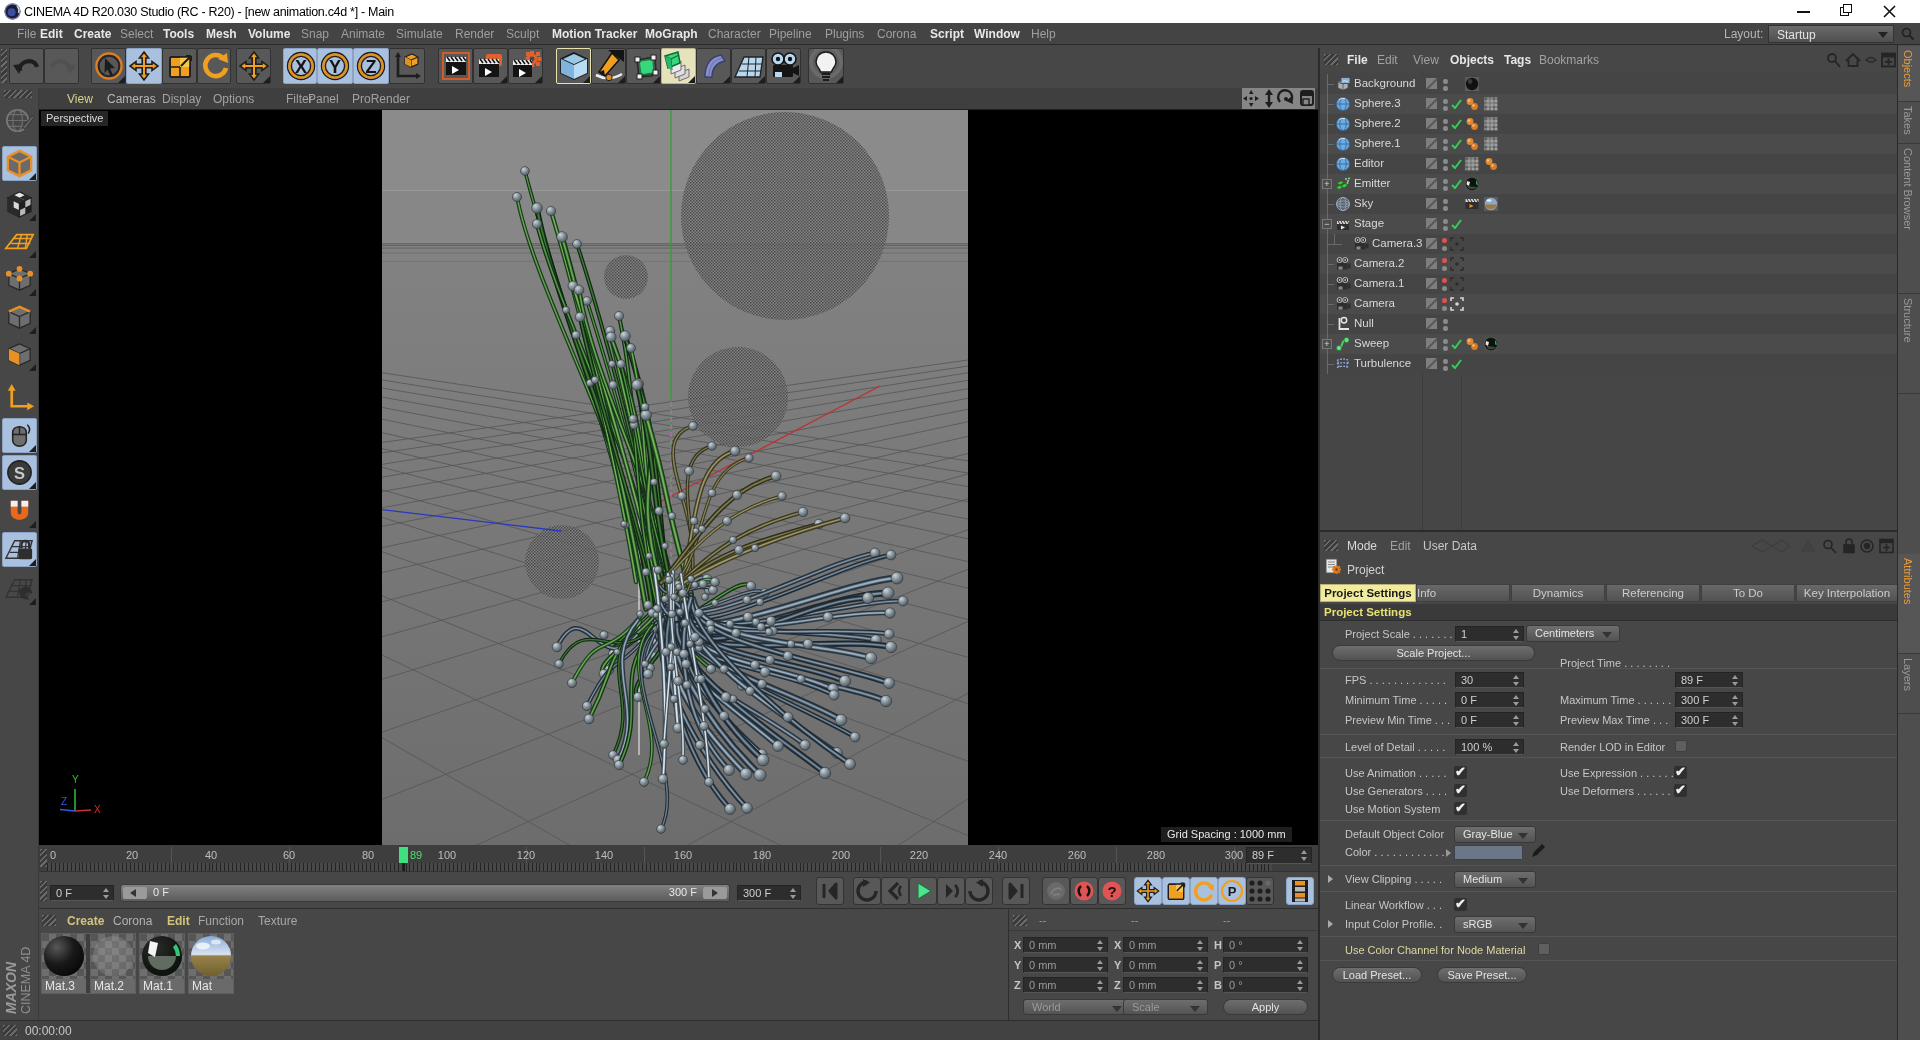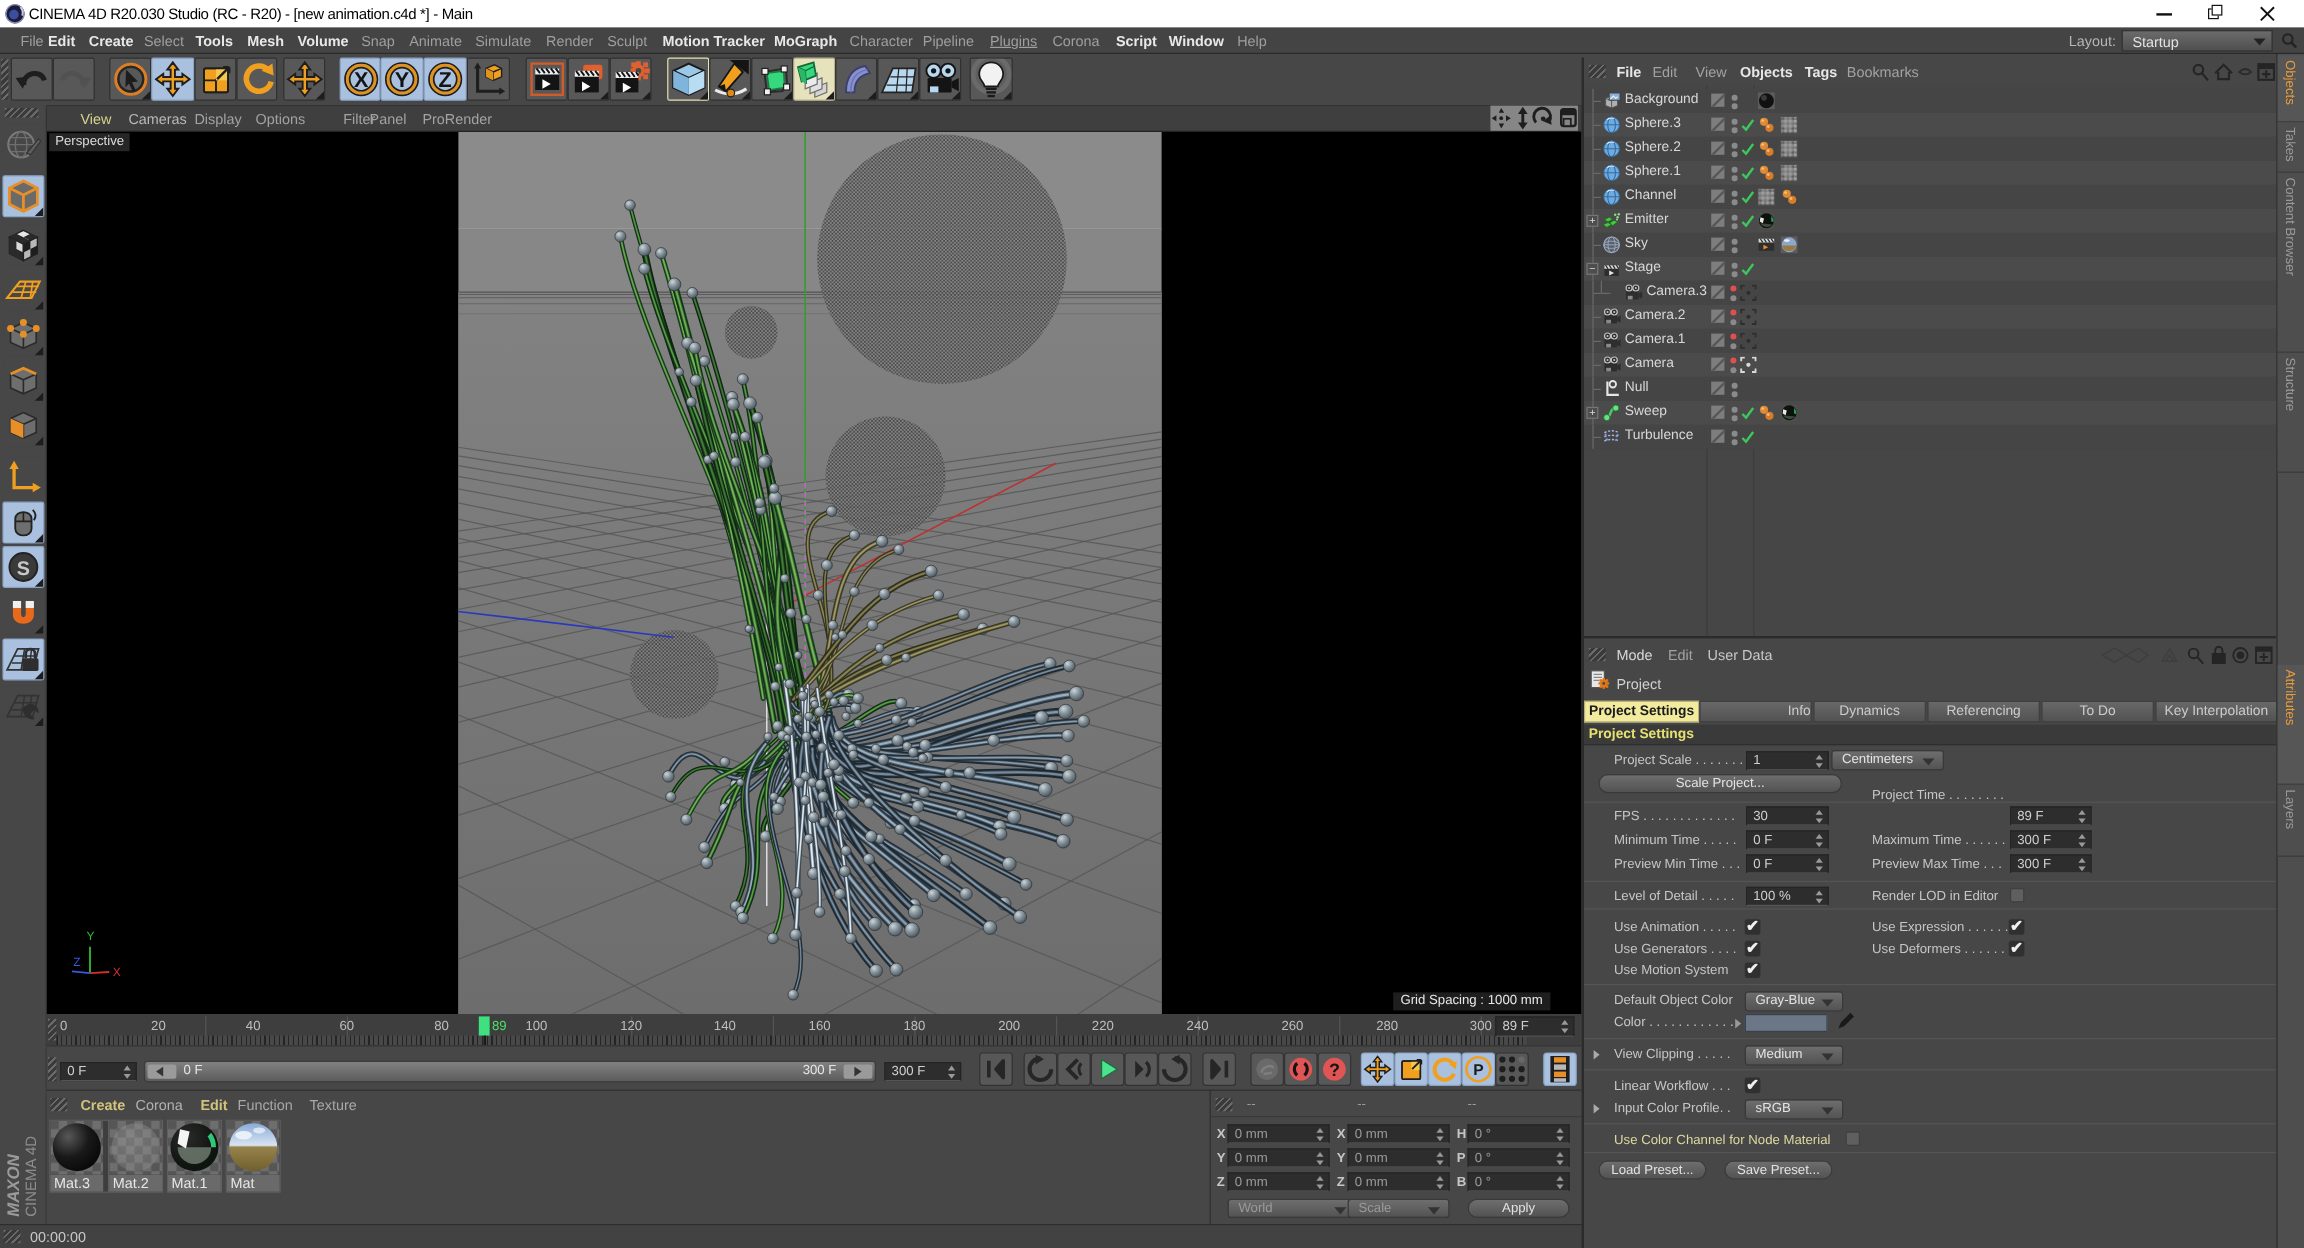--- a/index.html
+++ b/index.html
@@ -48,21 +48,21 @@
     <div class="tx" style="left:248px;top:4px;color:#e8e8e8;font-size:12px;font-weight:bold;">Volume</div>
     <div class="tx" style="left:301px;top:4px;color:#9f9f9f;font-size:12px;font-weight:normal;">Snap</div>
     <div class="tx" style="left:341px;top:4px;color:#9f9f9f;font-size:12px;font-weight:normal;text-align:right;">Animate</div>
     <div class="tx" style="left:396px;top:4px;color:#9f9f9f;font-size:12px;font-weight:normal;">Simulate</div>
     <div class="tx" style="left:455px;top:4px;color:#9f9f9f;font-size:12px;font-weight:normal;">Render</div>
     <div class="tx" style="left:506px;top:4px;color:#9f9f9f;font-size:12px;font-weight:normal;">Sculpt</div>
     <div class="tx" style="left:552px;top:4px;color:#e8e8e8;font-size:12px;font-weight:bold;">Motion Tracker</div>
     <div class="tx" style="left:645px;top:4px;color:#e8e8e8;font-size:12px;font-weight:bold;">MoGraph</div>
     <div class="tx" style="left:708px;top:4px;color:#9f9f9f;font-size:12px;font-weight:normal;">Character</div>
     <div class="tx" style="left:769px;top:4px;color:#9f9f9f;font-size:12px;font-weight:normal;">Pipeline</div>
-    <div class="tx" style="left:825px;top:4px;color:#9f9f9f;font-size:12px;font-weight:normal;text-decoration:underline;">Plugins</div>
+    <div class="tx" style="left:825px;top:4px;color:#9f9f9f;font-size:12px;font-weight:normal;">Plugins</div>
     <div class="tx" style="left:877px;top:4px;color:#9f9f9f;font-size:12px;font-weight:normal;">Corona</div>
     <div class="tx" style="left:930px;top:4px;color:#e8e8e8;font-size:12px;font-weight:bold;">Script</div>
     <div class="tx" style="left:974px;top:4px;color:#e8e8e8;font-size:12px;font-weight:bold;">Window</div>
     <div class="tx" style="left:1031px;top:4px;color:#9f9f9f;font-size:12px;font-weight:normal;">Help</div>
     <div class="tx" style="left:1724px;top:4px;color:#b5b5b5;font-size:12px;">Layout:</div>
     <div class="abs" style="left:1768px;top:2px;width:126px;height:18px;background:linear-gradient(#6b6b6b,#4f4f4f);border:1px solid #333;">
       <div class="tx" style="left:8px;top:2px;color:#e2e2e2;font-size:12px;">Startup</div>
       <div style="position:absolute;right:5px;top:6px;border-left:5px solid transparent;border-right:5px solid transparent;border-top:6px solid #222;"></div>
     </div>
     <svg class="abs" style="left:1900px;top:3px" width="16" height="16" viewBox="0 0 16 16">
@@ -1325,21 +1325,21 @@
       <div class="abs" style="left:0;top:83px;width:579px;height:20px;background:#454545;">
         <div class="abs" style="left:7px;top:0;width:1px;height:20px;background:#6a6a6a;"></div>
         <div class="abs" style="left:8px;top:10px;width:6px;height:1px;background:#6a6a6a;"></div>
         <div class="abs" style="left:15px;top:2px;width:16px;height:16px;"><svg width="16" height="16" viewBox="0 0 16 16">
             <circle cx="8" cy="8" r="6.6" fill="#6cace2"></circle>
             <path d="M1.5 8 L14.5 8" stroke="#3a6a9a" stroke-width="0.9"></path>
             <ellipse cx="8" cy="8" rx="3.2" ry="6.6" fill="none" stroke="#3a6a9a" stroke-width="0.9"></ellipse>
             <path d="M4 3.6 A 6 6 0 0 1 10 2.6" stroke="#d8eaf8" stroke-width="1.4" fill="none"></path>
             <circle cx="8" cy="8" r="6.6" fill="none" stroke="#39618c" stroke-width="0.8"></circle>
           </svg></div>
-        <div class="tx" style="left:34px;top:3px;color:#d8d8d8;font-size:11.5px;">Channel</div>
+        <div class="tx" style="left:34px;top:3px;color:#d8d8d8;font-size:11.5px;">Editor</div>
         <div class="abs" style="left:106px;top:4px;width:11px;height:11px;background:#7e7e7e;overflow:hidden;">
           <div style="position:absolute;left:-2px;top:4px;width:18px;height:1.6px;background:#585858;transform:rotate(-45deg);"></div>
         </div>
         <div class="abs" style="left:123px;top:5px;width:4.5px;height:4.5px;border-radius:50%;background:#8a8a8a;"></div>
         <div class="abs" style="left:123px;top:12px;width:4.5px;height:4.5px;border-radius:50%;background:#8a8a8a;"></div>
         <svg class="abs" style="left:130px;top:4px" width="13" height="13" viewBox="0 0 13 13">
           <path d="M2 7 L5 10 L11 2" stroke="#3cc85c" stroke-width="2" fill="none"></path>
         </svg>
         <div class="abs" style="left:144px;top:2px;width:16px;height:16px;"><svg width="16" height="16" viewBox="0 0 16 16">
             <defs>
@@ -1653,21 +1653,21 @@
         <rect x="7" y="10.5" width="2" height="2"></rect>
         <rect x="14" y="10.5" width="2" height="2"></rect>
         <rect x="8" y="8" width="2" height="2"></rect>
         <rect x="13.2" y="8" width="2" height="2"></rect>
         <rect x="8" y="13.2" width="2" height="2"></rect>
         <rect x="13.2" y="13.2" width="2" height="2"></rect>
       </g>
     </svg>
     <div class="tx" style="left:27px;top:31px;color:#d2d2d2;font-size:12px;">Project</div>
     <div class="abs" style="left:0px;top:52px;width:96px;height:18px;background:#f2eb9e;border:1px solid #b8b278;color:#1a1a1a;font-size:11.5px;font-weight:bold;text-align:center;line-height:16px;">Project Settings</div>
-    <div class="abs" style="left:96px;top:52px;width:94px;height:18px;background:linear-gradient(#686868,#525252);border:1px solid #404040;color:#cccccc;font-size:11.5px;text-align:right;line-height:16px;">Info</div>
+    <div class="abs" style="left:96px;top:52px;width:94px;height:18px;background:linear-gradient(#686868,#525252);border:1px solid #404040;color:#cccccc;font-size:11.5px;text-align:left;line-height:16px;">Info</div>
     <div class="abs" style="left:191px;top:52px;width:94px;height:18px;background:linear-gradient(#686868,#525252);border:1px solid #404040;color:#cccccc;font-size:11.5px;text-align:center;line-height:16px;">Dynamics</div>
     <div class="abs" style="left:286px;top:52px;width:94px;height:18px;background:linear-gradient(#686868,#525252);border:1px solid #404040;color:#cccccc;font-size:11.5px;text-align:center;line-height:16px;">Referencing</div>
     <div class="abs" style="left:381px;top:52px;width:94px;height:18px;background:linear-gradient(#686868,#525252);border:1px solid #404040;color:#cccccc;font-size:11.5px;text-align:center;line-height:16px;">To Do</div>
     <div class="abs" style="left:476px;top:52px;width:102px;height:18px;background:linear-gradient(#686868,#525252);border:1px solid #404040;color:#cccccc;font-size:11.5px;text-align:center;line-height:16px;">Key Interpolation</div>
     <div class="abs" style="left:0px;top:72px;width:577px;height:17px;background:#3a3a3a;border-bottom:1px solid #2e2e2e;color:#e6e272;font-weight:bold;font-size:11.5px;padding:2px 0 0 4px;">Project Settings</div>
     <div class="lbl" style="left:25px;top:96px;color:#c6c6c6;">Project Scale . . . . . . . </div>
     <div class="fld" style="left:135px;top:94px;width:69px;height:16px;">1<span class="spin"></span></div>
     <div class="dd" style="left:206px;top:93px;width:94px;height:17px;">Centimeters</div>
     <div class="pill" style="left:12px;top:113px;width:203px;height:16px;line-height:15px;">Scale Project...</div>
     <div class="abs" style="left:0;top:136px;width:577px;height:1px;background:#555;"></div>

